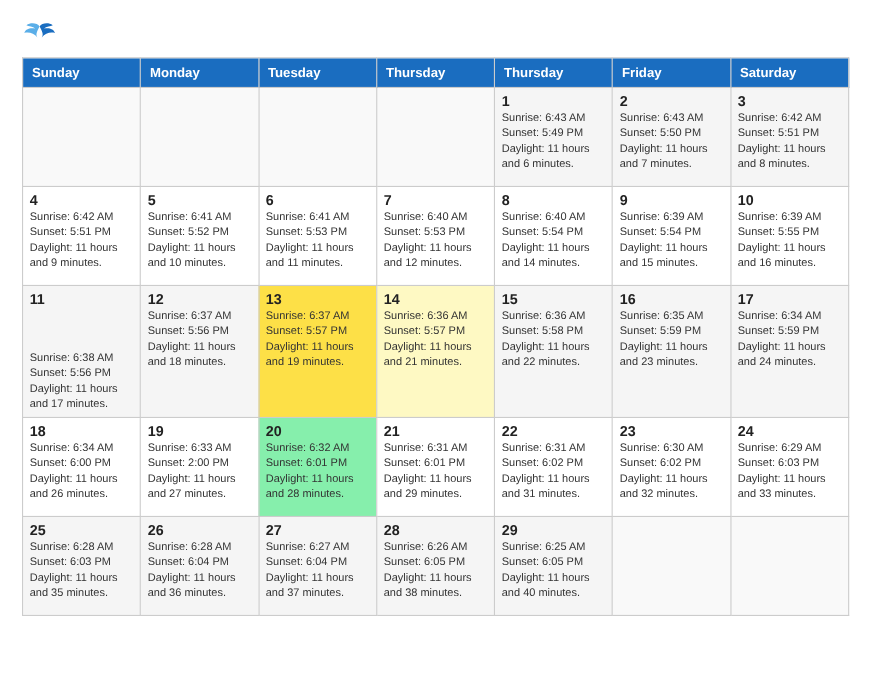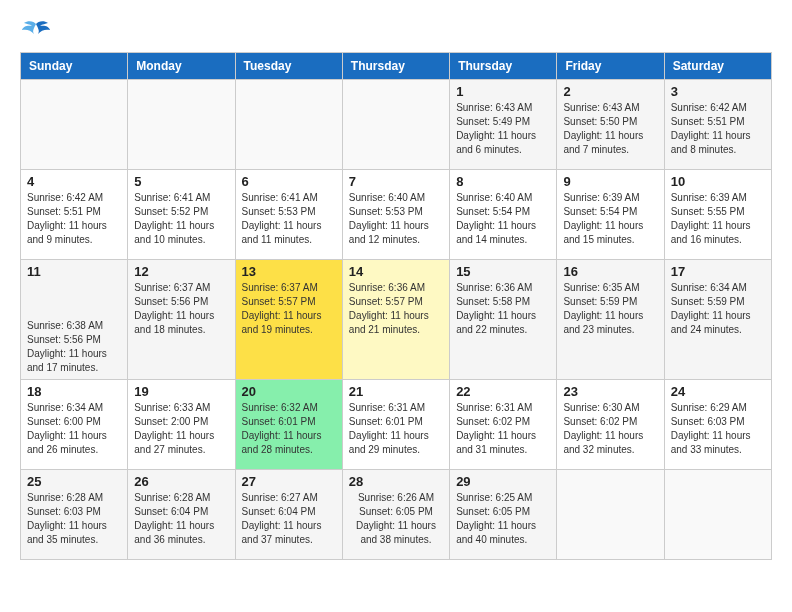--- a/index.html
+++ b/index.html
@@ -284,21 +284,21 @@
 Daylight: 11 hours and 36 minutes.</div>
         </td>
         <td style="background: rgb(245, 245, 245);">
           <div class="day-number">27</div>
           <div class="day-info" style="white-space: pre-line;">Sunrise: 6:27 AM
 Sunset: 6:04 PM
 Daylight: 11 hours and 37 minutes.</div>
         </td>
         <td style="background: rgb(245, 245, 245);">
           <div class="day-number">28</div>
-          <div class="day-info" style="white-space: pre-line; text-align: center;">Sunrise: 6:26 AM
+          <div class="day-info" style="white-space: pre-line;">Sunrise: 6:26 AM
 Sunset: 6:05 PM
 Daylight: 11 hours and 38 minutes.</div>
         </td>
         <td style="background: rgb(245, 245, 245); margin-left: 44px;">
           <div class="day-number">29</div>
           <div class="day-info" style="white-space: pre-line;">Sunrise: 6:25 AM
 Sunset: 6:05 PM
 Daylight: 11 hours and 40 minutes.</div>
         </td>
         <td class="empty-cell"></td>

